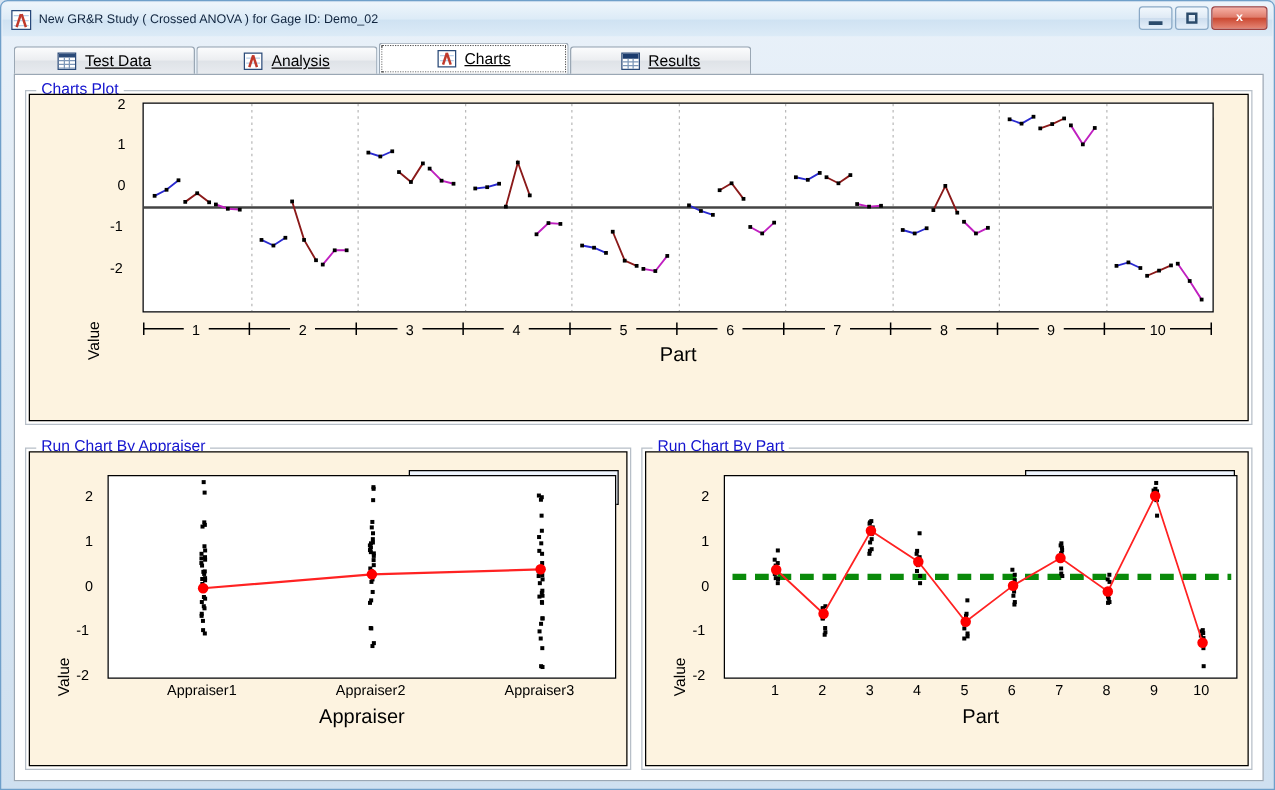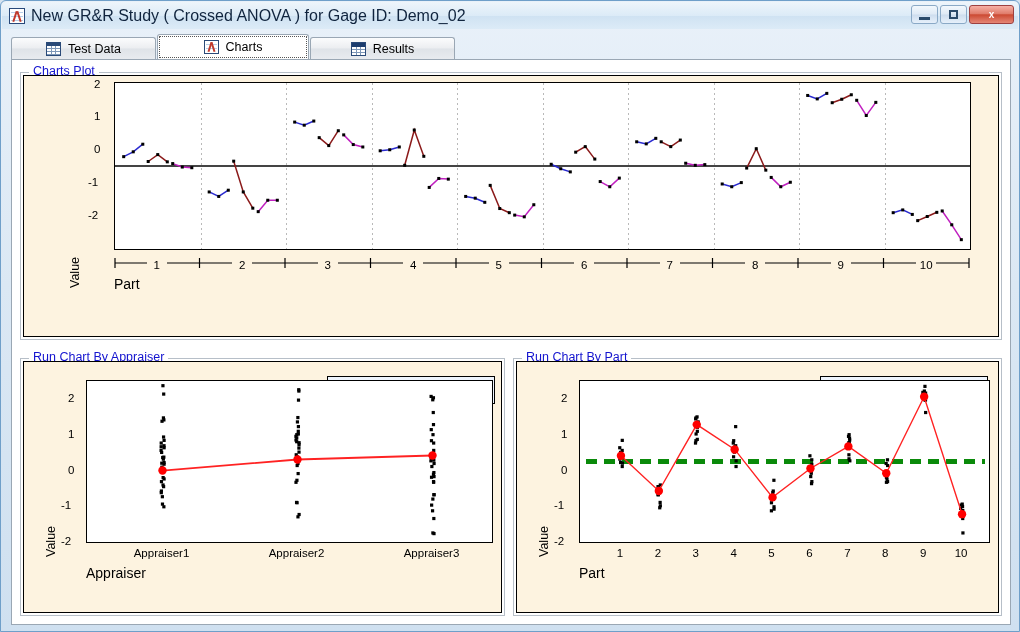--- a/index.html
+++ b/index.html
@@ -23,21 +23,21 @@
     background:linear-gradient(to bottom,#eef5fb 0%,#dcebf7 50%,#cfe2f2 51%,#dcebf7 100%);
   }
   .title-icon{
     width:16px;height:16px;margin-left:7px;margin-right:6px;flex:0 0 auto;
     position:relative;border:1px solid #27487a;background:#fff;box-sizing:border-box;
     overflow:hidden;
   }
   .title-icon .g{position:absolute;background:#b9cfe8;}
   .title-icon .r{position:absolute;background:#c0392b;}
   .title-text{
-    font-size:16px;color:#10243e;white-space:nowrap;
+    font-size:10px;color:#10243e;white-space:nowrap;
   }
   .winbtns{position:absolute;right:4px;top:3px;display:flex;gap:2px;}
   .wb{
     width:27px;height:19px;box-sizing:border-box;border:1px solid #8aa9c6;
     border-radius:3px;
     background:linear-gradient(to bottom,#f2f8fd 0%,#dfeaf5 48%,#cdddee 52%,#e6f0fa 100%);
     display:flex;align-items:center;justify-content:center;
     font-size:10px;color:#1b3c5e;
   }
   .wb.close{
@@ -54,21 +54,21 @@
     display:flex;align-items:flex-end;
   }
   .tab{
     height:23px;box-sizing:border-box;
     margin-right:1px;
     display:flex;align-items:center;justify-content:center;gap:7px;
     padding:0 16px;
     border:1px solid #9aa7b4;border-bottom:none;
     border-radius:3px 3px 0 0;
     background:linear-gradient(to bottom,#fbfcfd 0%,#eceef1 45%,#dfe3e8 50%,#e9ecf0 100%);
-    font-size:12.5px;color:#000;
+    font-size:12.5px;color:#000;text-decoration:underline;
   }
   .tab.selected{
     height:26px;
     background:#fff;
     border:1px solid #9aa7b4;border-bottom:1px solid #fff;
     outline:1px dotted #555;outline-offset:-3px;
   }
   .tab-ico{width:15px;height:14px;flex:0 0 auto;border:1px solid #2a4a78;box-sizing:border-box;
      background:#fff;position:relative;overflow:hidden;}
   .tab-ico .g{position:absolute;background:#b9cfe8;}
@@ -92,21 +92,21 @@
     background:#fdf3e0;border:1px solid #000;box-sizing:border-box;
   }
   .axisbox{
     position:absolute;background:#fff;border:1px solid #000;box-sizing:border-box;
     overflow:hidden;
   }
   .ylabel{
     position:absolute;font-size:12.5px;color:#000;
     transform:rotate(-90deg);transform-origin:left top;white-space:nowrap;
   }
-  .xlabel{position:absolute;font-size:14px;color:#000;}
+  .xlabel{position:absolute;font-size:16px;color:#000;text-align:center;}
   .tick{position:absolute;font-size:11.5px;color:#000;white-space:nowrap;}
   .legendbox{
     position:absolute;background:#eef4fd;border:1px solid #000;box-sizing:border-box;
     display:flex;align-items:center;
   }
   .lg-item{display:flex;align-items:center;gap:6px;font-size:12.5px;color:#111;}
   .lg-line{display:inline-block;width:26px;height:0;border-top:1.6px solid #000;position:relative;}
   .lg-line::after{content:"";position:absolute;left:10px;top:-2px;width:4px;height:4px;background:#000;border-radius:50%;}
   .lg-dot{display:inline-block;width:4px;height:4px;border-radius:50%;}
   svg{display:block;}
@@ -140,20 +140,29 @@
     <div class="tab" style="width:145px;">
       <span class="tab-ico grid">
         <span class="hdr"></span>
         <span class="l" style="left:0;top:5px;width:13px;height:1px;"></span>
         <span class="l" style="left:0;top:8px;width:13px;height:1px;"></span>
         <span class="l" style="left:0;top:11px;width:13px;height:1px;"></span>
         <span class="l" style="left:4px;top:3px;width:1px;height:10px;"></span>
         <span class="l" style="left:8px;top:3px;width:1px;height:10px;"></span>
       </span>
       <span>Test Data</span>
+    </div>
+    <div class="tab" style="width:145px;">
+      <span class="tab-ico">
+        <span class="g" style="left:1px;top:3px;width:11px;height:1px;"></span>
+        <span class="g" style="left:1px;top:7px;width:11px;height:1px;"></span>
+        <span class="r" style="left:4px;top:1px;width:2px;height:10px;transform:rotate(18deg);"></span>
+        <span class="r" style="left:7px;top:1px;width:2px;height:10px;transform:rotate(-18deg);"></span>
+      </span>
+      <span>Analysis</span>
     </div>
     <div class="tab selected" style="width:152px;">
       <span class="tab-ico">
         <span class="g" style="left:1px;top:3px;width:11px;height:1px;"></span>
         <span class="g" style="left:1px;top:7px;width:11px;height:1px;"></span>
         <span class="r" style="left:4px;top:1px;width:2px;height:10px;transform:rotate(18deg);"></span>
         <span class="r" style="left:7px;top:1px;width:2px;height:10px;transform:rotate(-18deg);"></span>
       </span>
       <span>Charts</span>
     </div>

